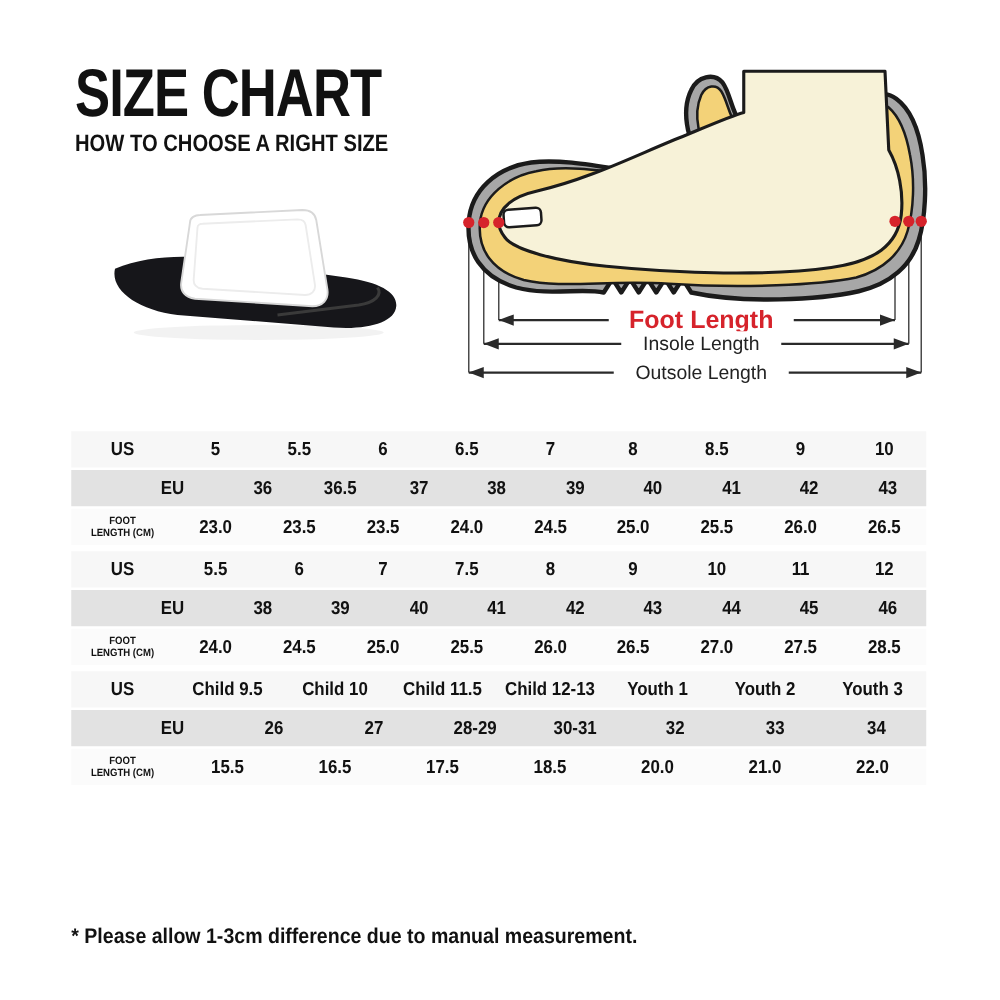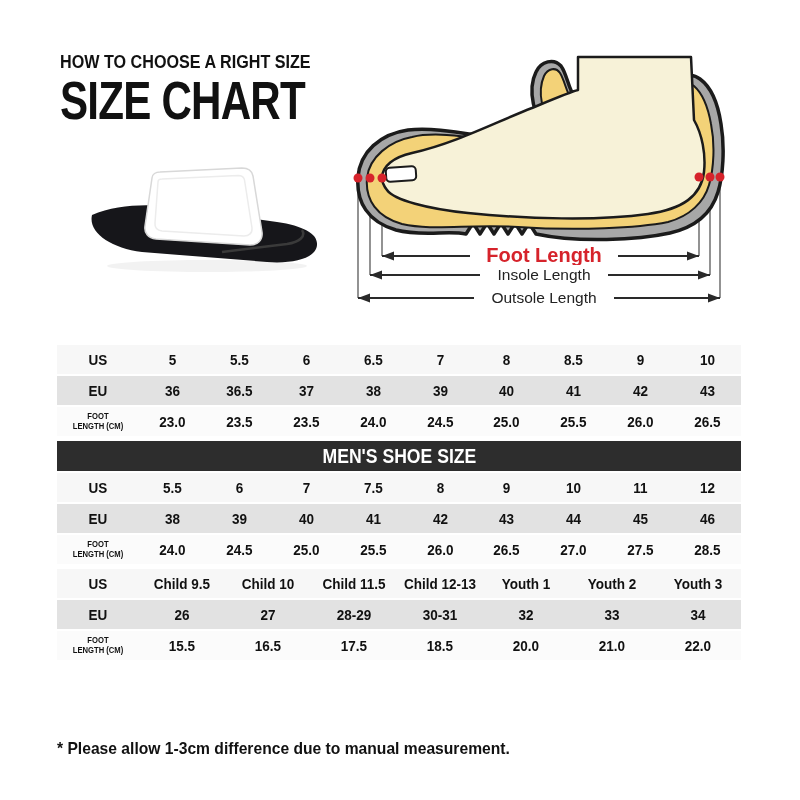--- a/index.html
+++ b/index.html
@@ -9,32 +9,32 @@
 
   
   .title-block { position:absolute; left:60px; top:48px; }
   .page-title { font-size:54px; font-weight:700; letter-spacing:-1px; line-height:1.0;
                 display:inline-block; transform:scaleX(0.78); transform-origin:0 50%; white-space:nowrap; }
   .page-subtitle { font-size:19px; font-weight:700; margin-top:3px;
                 display:inline-block; transform:scaleX(0.85); transform-origin:0 50%; white-space:nowrap; }
 
   
   .sandal-wrap { position:absolute; left:72px; top:160px; }
-  .diagram-wrap { position:absolute; left:348px; top:30px; }
+  .diagram-wrap { position:absolute; left:365px; top:30px; }
 
   
   .tables { position:absolute; left:57px; top:345px; width:684px; }
   .size-table { margin-bottom:5px; }
   .tbl-head { height:30px; background:var(--table-header-bg,#2d2d2d); display:flex;
               align-items:center; justify-content:center; margin-bottom:2px; }
   .tbl-head span { color:var(--table-header-text,#fff); font-size:20px; font-weight:700;
               display:inline-block; transform:scaleX(0.88); white-space:nowrap; }
   .trow { display:flex; align-items:center; height:29px; margin-bottom:2px;justify-content:center; }
   .trow.row-us  { background:var(--row-light,#f7f7f7); }
-  .trow.row-eu  { background:var(--row-gray,#e2e2e2); }
+  .trow.row-eu  { background:var(--row-gray,#e2e2e2);padding-left:40px; }
   .trow.row-foot{ background:var(--row-lighter,#fbfbfb); }
   .tlabel { width:82px; flex:0 0 82px; text-align:center; font-weight:700; font-size:15px;
             transform:scaleX(0.9); white-space:pre-line; }
   .tlabel.small { font-size:8.5px; line-height:1.15; }
   .tcell { flex:1; text-align:center; font-weight:700; font-size:15px; transform:scaleX(0.9); }
 
   
   .note { position:absolute; left:57px; top:739px; font-size:17px; font-weight:700;
           display:inline-block; transform:scaleX(0.92); transform-origin:0 50%; white-space:nowrap; }
 
@@ -55,22 +55,22 @@
   .strap { fill:var(--strap-white,#ffffff); stroke:#d8d8d8; stroke-width:1.5; }
   .strap-stitch { fill:none; stroke:#ececec; stroke-width:1.5; }
   .sandal-shadow { fill:rgba(0,0,0,0.05); }
 </style>
 </head>
 <body>
 
 <div id="canvas">
 
   <div class="title-block">
+    <div><span class="page-title">SIZE CHART</span></div>
     <div><span class="page-subtitle">HOW TO CHOOSE A RIGHT SIZE</span></div>
-    <div><span class="page-title">SIZE CHART</span></div>
   </div>
 
   <div class="sandal-wrap">
     <svg width="250" height="135" viewBox="0 0 250 135">
       <ellipse class="sandal-shadow" cx="135" cy="106" rx="100" ry="6"></ellipse>
       <path class="sole" d="M 20,55 C 50,42 90,44 120,50 L 205,62 C 232,66 246,74 245,85 C 244,98 222,104 195,102 L 70,92 C 38,88 16,72 20,55 Z"></path>
       <path class="sole-detail" d="M 150,92 L 215,84 C 228,82 234,76 230,70"></path>
       <path class="strap" d="M 80,18 C 80,14 84,12 88,12 L 170,8 C 176,8 180,11 181,16 L 190,72 C 191,80 186,85 178,85 L 84,79 C 76,78 72,73 73,66 Z"></path>
       <path class="strap-stitch" d="M 86,22 C 86,20 88,19 90,19 L 166,15.5 C 170,15.5 172,17 172.5,20 L 180,68 C 180.5,73 177,76 172,76 L 90,71 C 85,70.5 82.5,67.5 83,63 Z"></path>
     </svg>
@@ -168,23 +168,20 @@
             <span class="tcell">24.5</span>
             <span class="tcell">25.0</span>
             <span class="tcell">25.5</span>
             <span class="tcell">26.0</span>
             <span class="tcell">26.5</span>
           </div>
         </div>
     </section>
 
     <section class="size-table">
-      <div class="tbl-head">
-        <span>MEN'S SHOE SIZE</span>
-      </div>
       <div class="tbl-body">
           <div class="trow row-us">
             <span class="tlabel">US</span>
             <span class="tcell">5.5</span>
             <span class="tcell">6</span>
             <span class="tcell">7</span>
             <span class="tcell">7.5</span>
             <span class="tcell">8</span>
             <span class="tcell">9</span>
             <span class="tcell">10</span>

